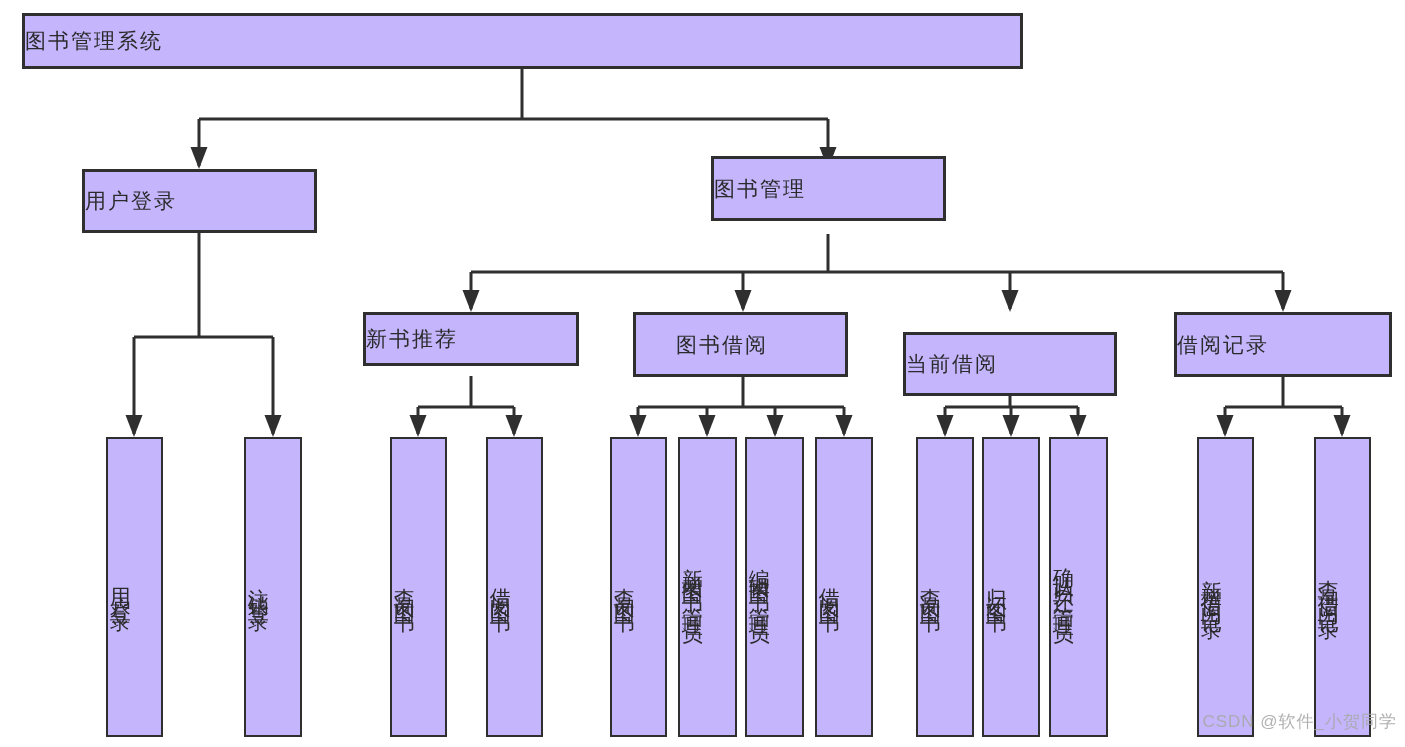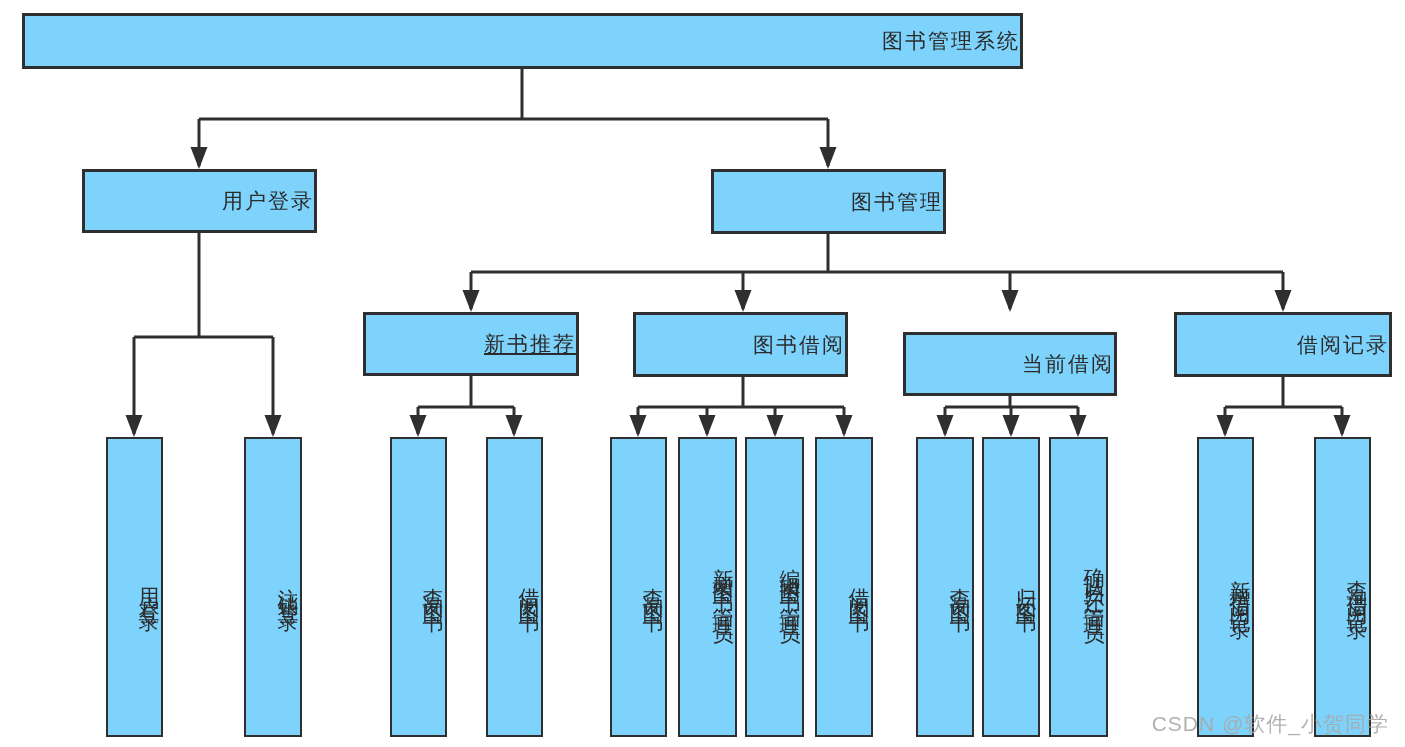--- a/index.html
+++ b/index.html
@@ -8,43 +8,43 @@
     width: 1405px;
     height: 747px;
     background: var(--bg, #ffffff);
     font-family: "Liberation Sans", "DejaVu Sans", sans-serif;
     overflow: hidden;
   }
   .wires { position: absolute; left: 0; top: 0; }
   .node {
     position: absolute;
     box-sizing: border-box;
-    background: #7dd3fc;
+    background: #c4b5fd;
     border: 3px solid var(--line, #2f2f2f);
     color: var(--ink, #2b2b2b);
     display: flex;
     align-items: center;
-    justify-content: flex-end;
+    justify-content: flex-start;
     z-index: 2;
   }
   .hnode { font-size: 21px; letter-spacing: 2px; white-space: nowrap; }
   .leaf  { border-width: 2.5px; }
   .vtext {
     writing-mode: vertical-rl;
     text-orientation: mixed;
     font-size: 21px;
     letter-spacing: 8px;
     line-height: 1.15;
     color: var(--ink, #2b2b2b);
   }
   .watermark {
     position: absolute;
-    right: 16px;
+    right: 8px;
     top: 710px;
-    font-size: 21px;
+    font-size: 17px;
     letter-spacing: 1px;
     color: var(--wm, #a9a9a9);
     opacity: 0.9;
     z-index: 5;
     white-space: nowrap;
   }
 </style>
 </head>
 <body>
 
@@ -105,25 +105,25 @@
       <polygon points="1333.5,415 1350.5,415 1342,437" fill="#2f2f2f"></polygon>
     </svg>
 
   <div class="node hnode" style="left:22px; top:13px; width:1001px; height:56px;">
     <span>图书管理系统</span>
   </div>
 
   <div class="node hnode" style="left:82px; top:169px; width:235px; height:64px;">
     <span>用户登录</span>
   </div>
-  <div class="node hnode" style="left:711px; top:169px; width:235px; height:65px;">
+  <div class="node hnode" style="left:711px; top:156px; width:235px; height:65px;">
     <span>图书管理</span>
   </div>
 
-  <div class="node hnode" style="left:363px; top:312px; width:216px; height:64px;text-decoration:underline;">
+  <div class="node hnode" style="left:363px; top:312px; width:216px; height:54px;">
     <span>新书推荐</span>
   </div>
   <div class="node hnode" style="left:633px; top:312px; width:215px; height:65px;padding-left:40px;">
     <span>图书借阅</span>
   </div>
   <div class="node hnode" style="left:903px; top:312px; width:214px; height:64px;margin-top:20px;">
     <span>当前借阅</span>
   </div>
   <div class="node hnode" style="left:1174px; top:312px; width:218px; height:65px;">
     <span>借阅记录</span>

